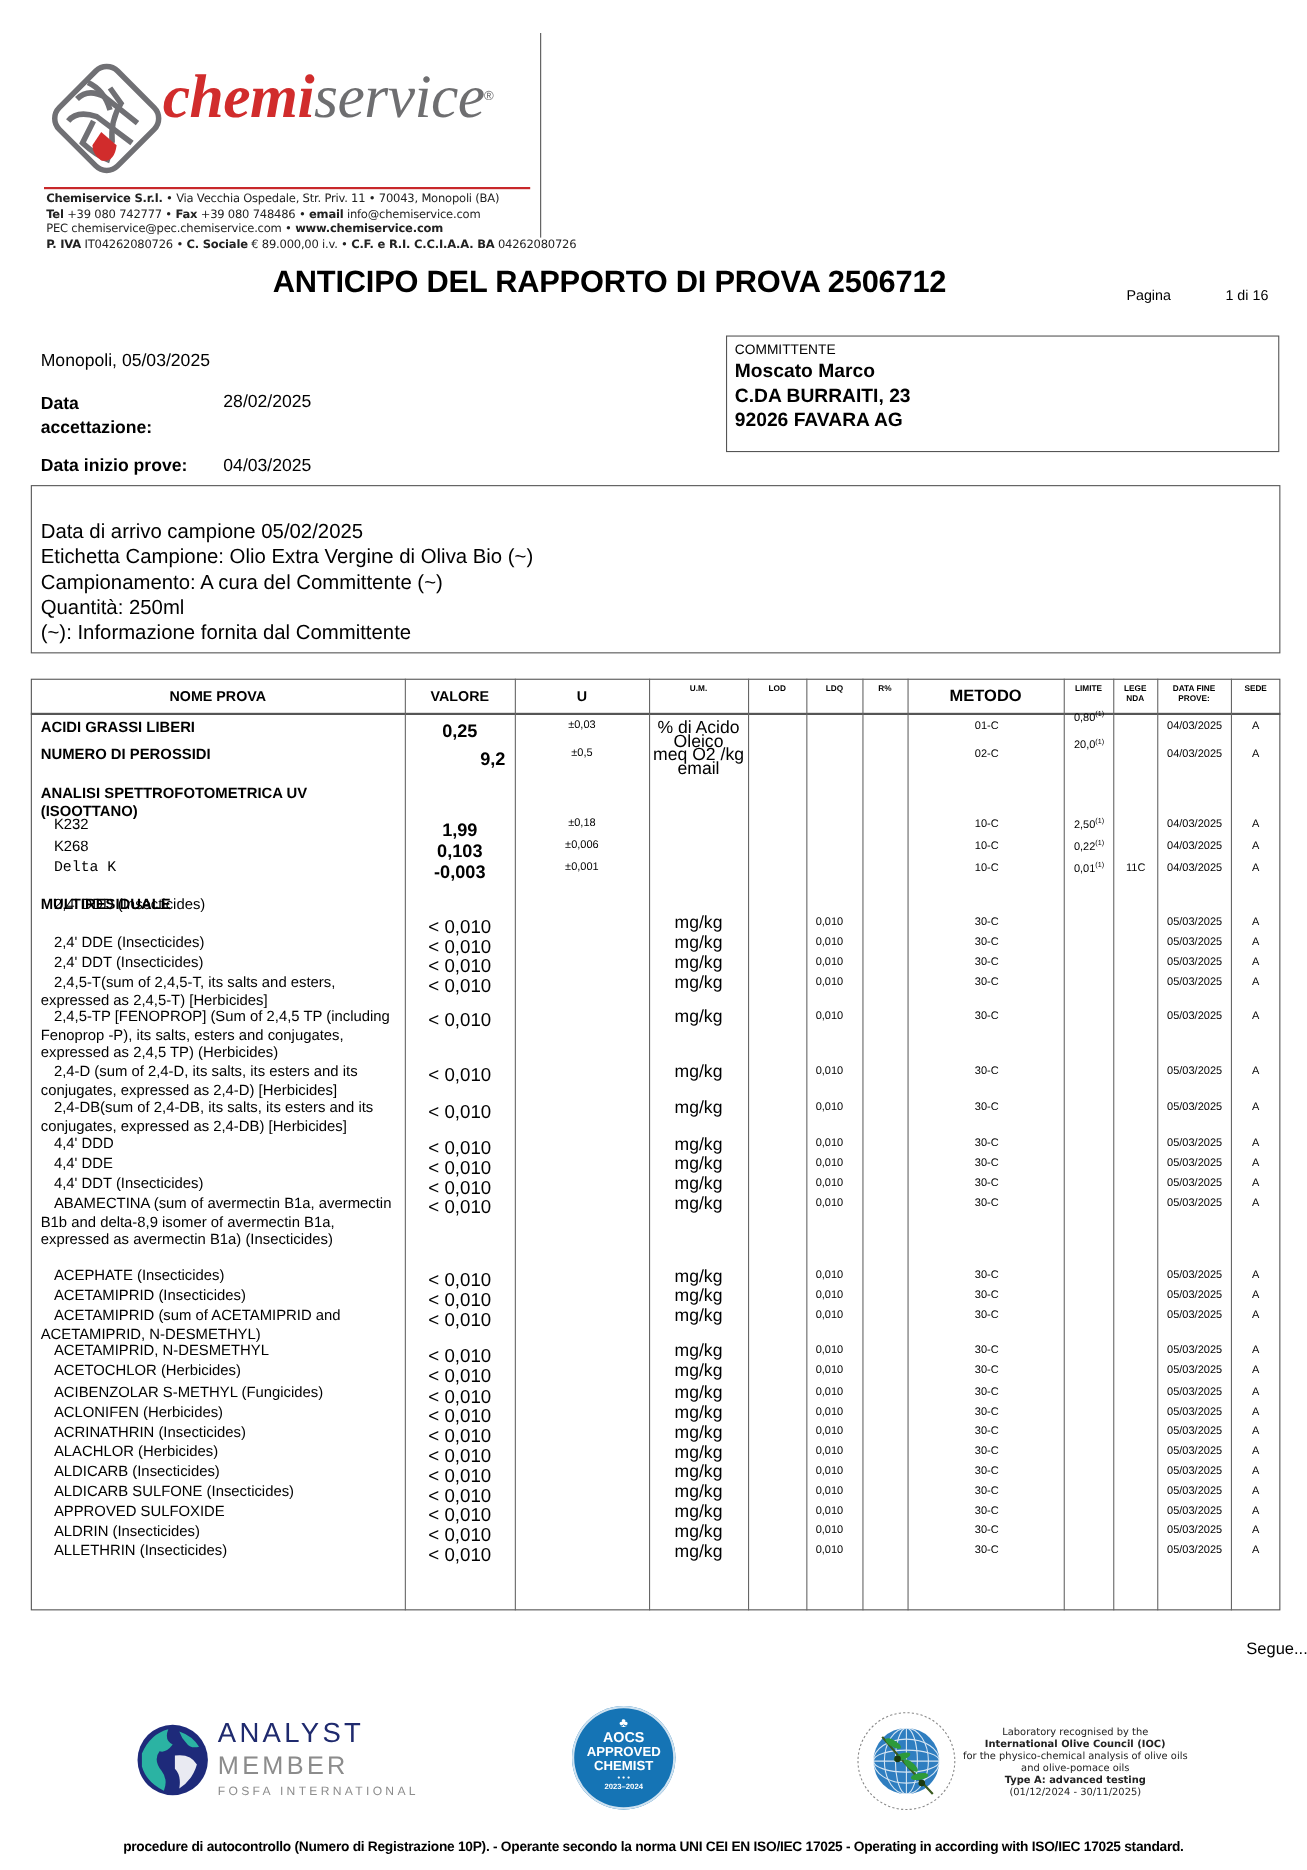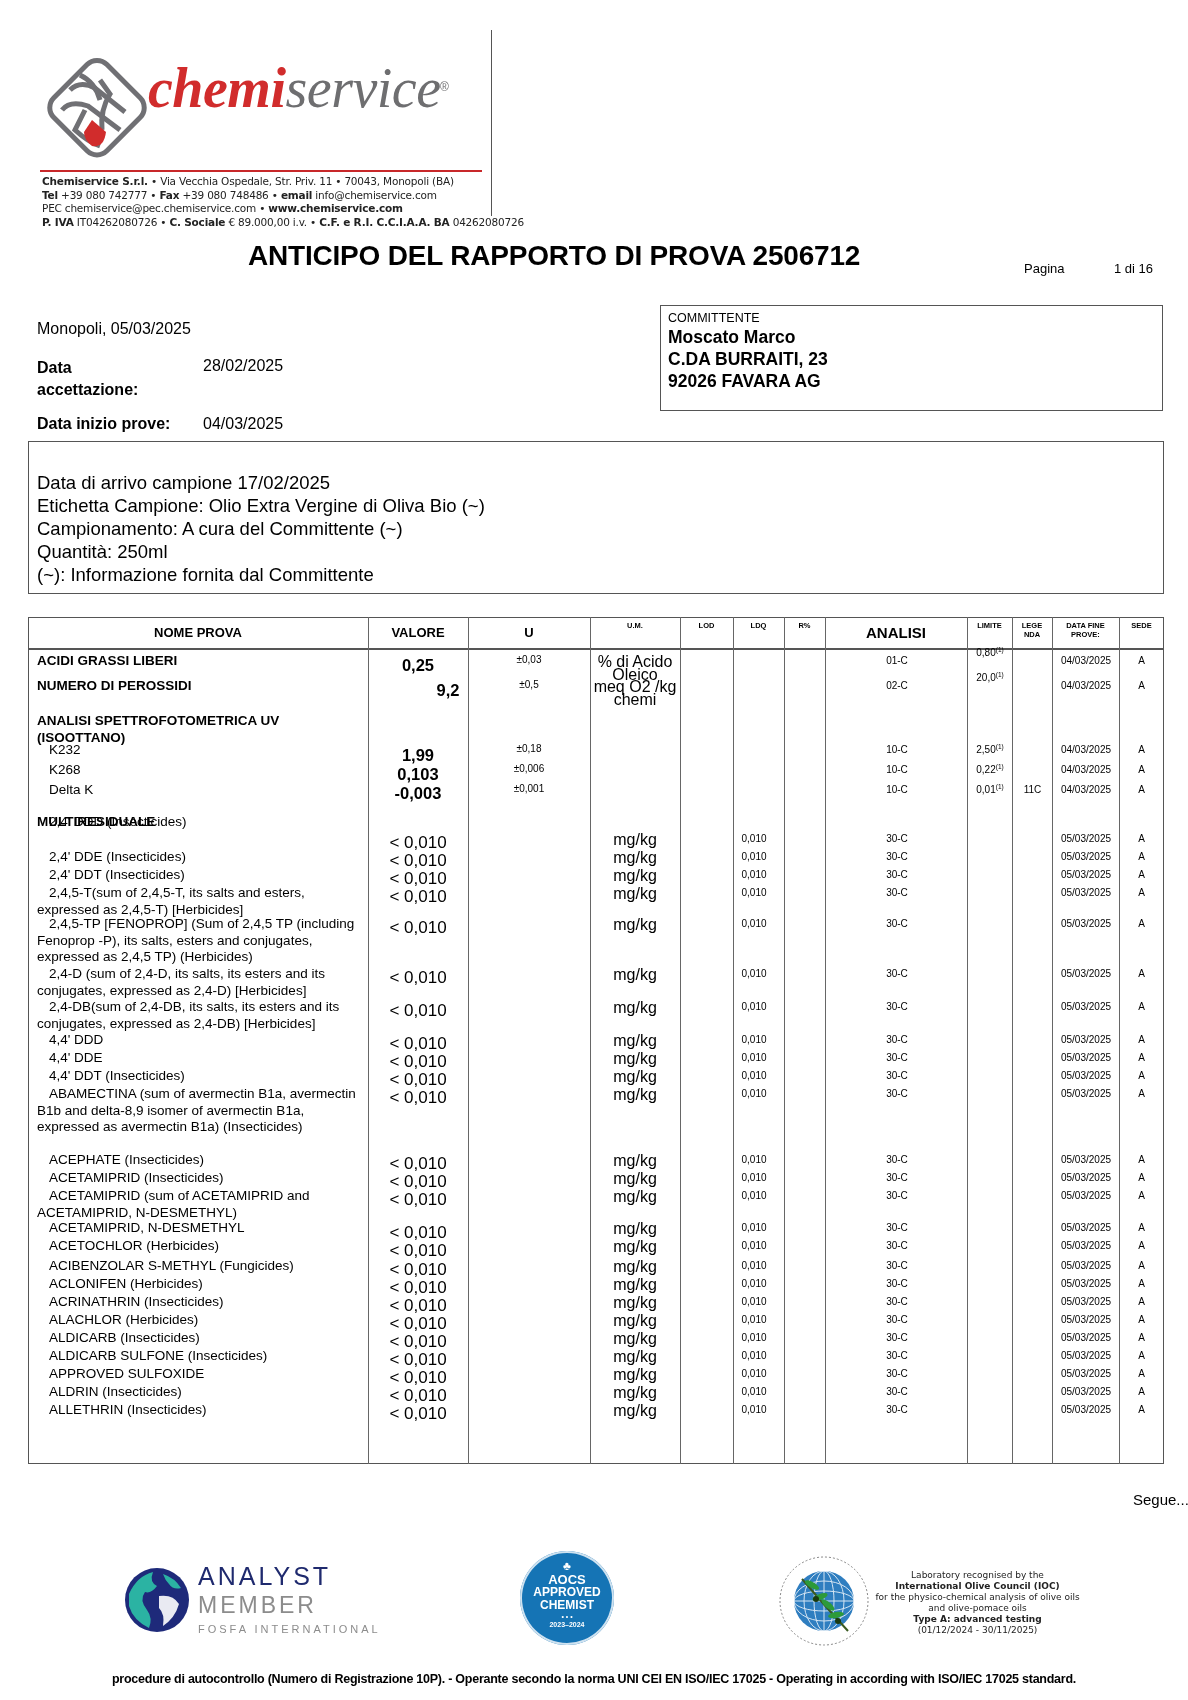--- a/index.html
+++ b/index.html
@@ -114,21 +114,21 @@
 <div class="abs lbl-ini">Data inizio prove:</div>
 <div class="abs val-ini">04/03/2025</div>
 
 <div class="abs comm-box"></div>
 <div class="abs comm-label">COMMITTENTE</div>
 <div class="abs comm-line" style="top:327px">Moscato Marco</div>
 <div class="abs comm-line" style="top:349px">C.DA BURRAITI, 23</div>
 <div class="abs comm-line" style="top:371px">92026  FAVARA AG</div>
 
 <div class="abs sample-box"></div>
-<div class="abs sample-line" style="top:472px">Data di arrivo campione 17/02/2025</div>
+<div class="abs sample-line" style="top:472px">Data di arrivo campione 05/02/2025</div>
 <div class="abs sample-line" style="top:495px">Etichetta Campione: Olio Extra Vergine di Oliva Bio  (~)</div>
 <div class="abs sample-line" style="top:518px">Campionamento: A cura del Committente (~)</div>
 <div class="abs sample-line" style="top:541px">Quantità: 250ml</div>
 <div class="abs sample-line" style="top:564px">(~): Informazione fornita dal Committente</div>
 
 <div class="abs tbl-box"></div>
 <div class="abs tbl-hline" style="top:648px"></div>
 <div class="abs vcol" style="left:368px"></div>
 <div class="abs vcol" style="left:468px"></div>
 <div class="abs vcol" style="left:590px"></div>
@@ -141,21 +141,21 @@
 <div class="abs vcol" style="left:1052px"></div>
 <div class="abs vcol" style="left:1119px"></div>
 
 <div class="abs hcell hbig" style="left:28px;width:340px">NOME PROVA</div>
 <div class="abs hcell hbig" style="left:368px;width:100px">VALORE</div>
 <div class="abs hcell hbig" style="left:468px;width:122px">U</div>
 <div class="abs hcell hsmall" style="left:590px;width:90px;align-items:flex-start;padding-top:4px;box-sizing:border-box">U.M.</div>
 <div class="abs hcell hsmall" style="left:680px;width:53px;align-items:flex-start;padding-top:4px;box-sizing:border-box">LOD</div>
 <div class="abs hcell hsmall" style="left:733px;width:51px;align-items:flex-start;padding-top:4px;box-sizing:border-box">LDQ</div>
 <div class="abs hcell hsmall" style="left:784px;width:41px;align-items:flex-start;padding-top:4px;box-sizing:border-box">R%</div>
-<div class="abs hcell hmet" style="left:825px;width:142px">ANALISI</div>
+<div class="abs hcell hmet" style="left:825px;width:142px">METODO</div>
 <div class="abs hcell hsmall" style="left:967px;width:45px;align-items:flex-start;padding-top:4px;box-sizing:border-box">LIMITE</div>
 <div class="abs hcell hsmall" style="left:1012px;width:40px;flex-direction:column;justify-content:flex-start;padding-top:4px;box-sizing:border-box">
   <span>LEGE</span>
   <span>NDA</span>
 </div>
 <div class="abs hcell hsmall" style="left:1052px;width:67px;flex-direction:column;justify-content:flex-start;padding-top:4px;box-sizing:border-box">
   <span>DATA FINE</span>
   <span>PROVE:</span>
 </div>
 <div class="abs hcell hsmall" style="left:1119px;width:45px;align-items:flex-start;padding-top:4px;box-sizing:border-box">SEDE</div>
@@ -165,41 +165,41 @@
     <div class="cell c-val bold" style="top: 656px;">0,25</div>
     <div class="cell c-u" style="top: 654px;">±0,03</div>
     <div class="cell c-um" style="top: 655px;">% di Acido Oleico</div>
     <div class="cell c-met" style="top: 655px;">01-C</div>
     <div class="cell c-lim" style="top: 646px;"><span>0,80</span><sup>(1)</sup></div>
     <div class="cell c-date" style="top: 655px;">04/03/2025</div>
     <div class="cell c-sede" style="top: 655px;">A</div>
     <div class="cell c-name bold" style="top: 678px; width: 326px;">NUMERO DI PEROSSIDI</div>
     <div class="cell c-val bold" style="top: 681px; padding-left: 30px;">9,2</div>
     <div class="cell c-u" style="top: 679px;">±0,5</div>
-    <div class="cell c-um" style="top: 680px;">meq O2 /kg chemi</div>
+    <div class="cell c-um" style="top: 680px;">meq O2 /kg email</div>
     <div class="cell c-met" style="top: 680px;">02-C</div>
     <div class="cell c-lim" style="top: 671px;"><span>20,0</span><sup>(1)</sup></div>
     <div class="cell c-date" style="top: 680px;">04/03/2025</div>
     <div class="cell c-sede" style="top: 680px;">A</div>
     <div class="cell c-name bold" style="top: 713px; width: 326px;">ANALISI SPETTROFOTOMETRICA UV (ISOOTTANO)</div>
     <div class="cell c-name indent" style="top: 742px; width: 326px;">K232</div>
     <div class="cell c-val bold" style="top: 746px;">1,99</div>
     <div class="cell c-u" style="top: 743px;">±0,18</div>
     <div class="cell c-met" style="top: 744px;">10-C</div>
     <div class="cell c-lim" style="top: 743px;"><span>2,50</span><sup>(1)</sup></div>
     <div class="cell c-date" style="top: 744px;">04/03/2025</div>
     <div class="cell c-sede" style="top: 744px;">A</div>
     <div class="cell c-name indent" style="top: 762px; width: 326px;">K268</div>
     <div class="cell c-val bold" style="top: 765px;">0,103</div>
     <div class="cell c-u" style="top: 763px;">±0,006</div>
     <div class="cell c-met" style="top: 764px;">10-C</div>
     <div class="cell c-lim" style="top: 763px;"><span>0,22</span><sup>(1)</sup></div>
     <div class="cell c-date" style="top: 764px;">04/03/2025</div>
     <div class="cell c-sede" style="top: 764px;">A</div>
-    <div class="cell c-name indent" style="top: 782px; width: 326px;">Delta K</div>
+    <div class="cell c-name indent" style="top: 782px; width: 326px; font-family: Liberation Mono, monospace;">Delta K</div>
     <div class="cell c-val bold" style="top: 784px;">-0,003</div>
     <div class="cell c-u" style="top: 783px;">±0,001</div>
     <div class="cell c-met" style="top: 784px;">10-C</div>
     <div class="cell c-lim" style="top: 783px;"><span>0,01</span><sup>(1)</sup></div>
     <div class="cell c-leg" style="top: 784px;">11C</div>
     <div class="cell c-date" style="top: 784px;">04/03/2025</div>
     <div class="cell c-sede" style="top: 784px;">A</div>
     <div class="cell c-name bold" style="top: 814px; width: 326px;">MULTIRESIDUALE</div>
     <div class="cell c-name indent" style="top: 814px; width: 326px;">2,4' DDD (Insecticides)</div>
     <div class="cell c-val" style="top: 833px;">&lt; 0,010</div>

